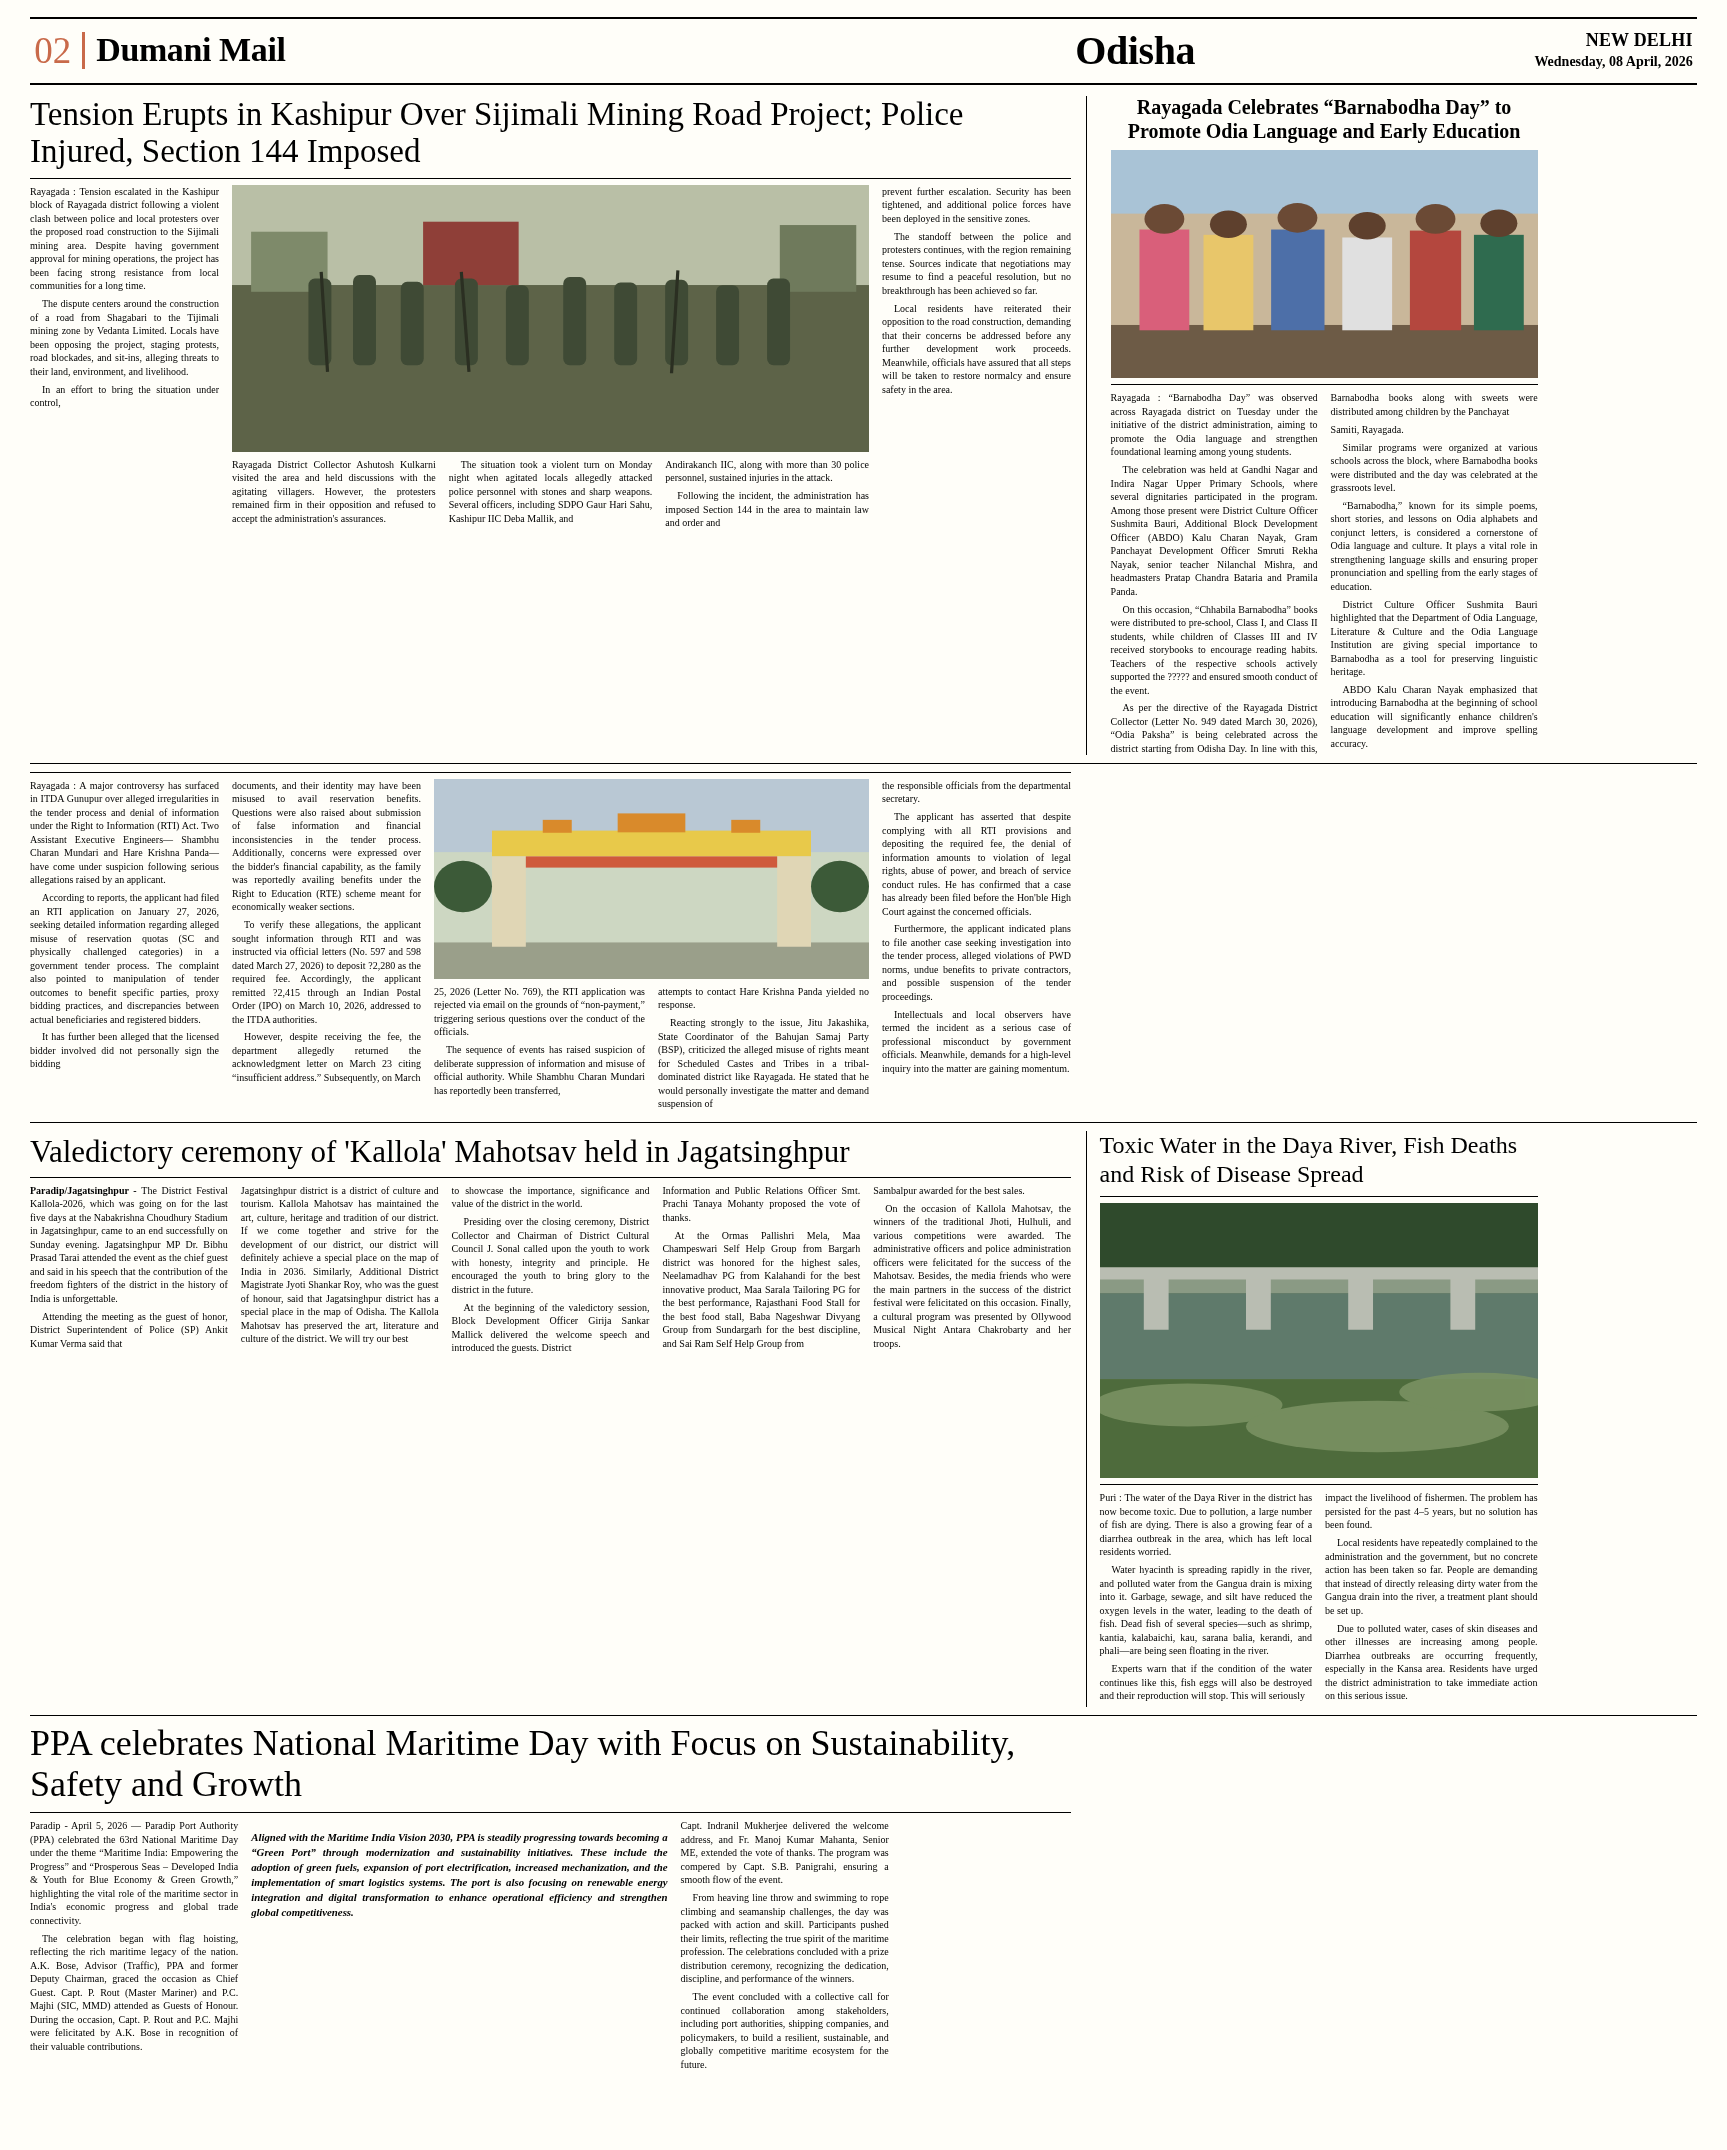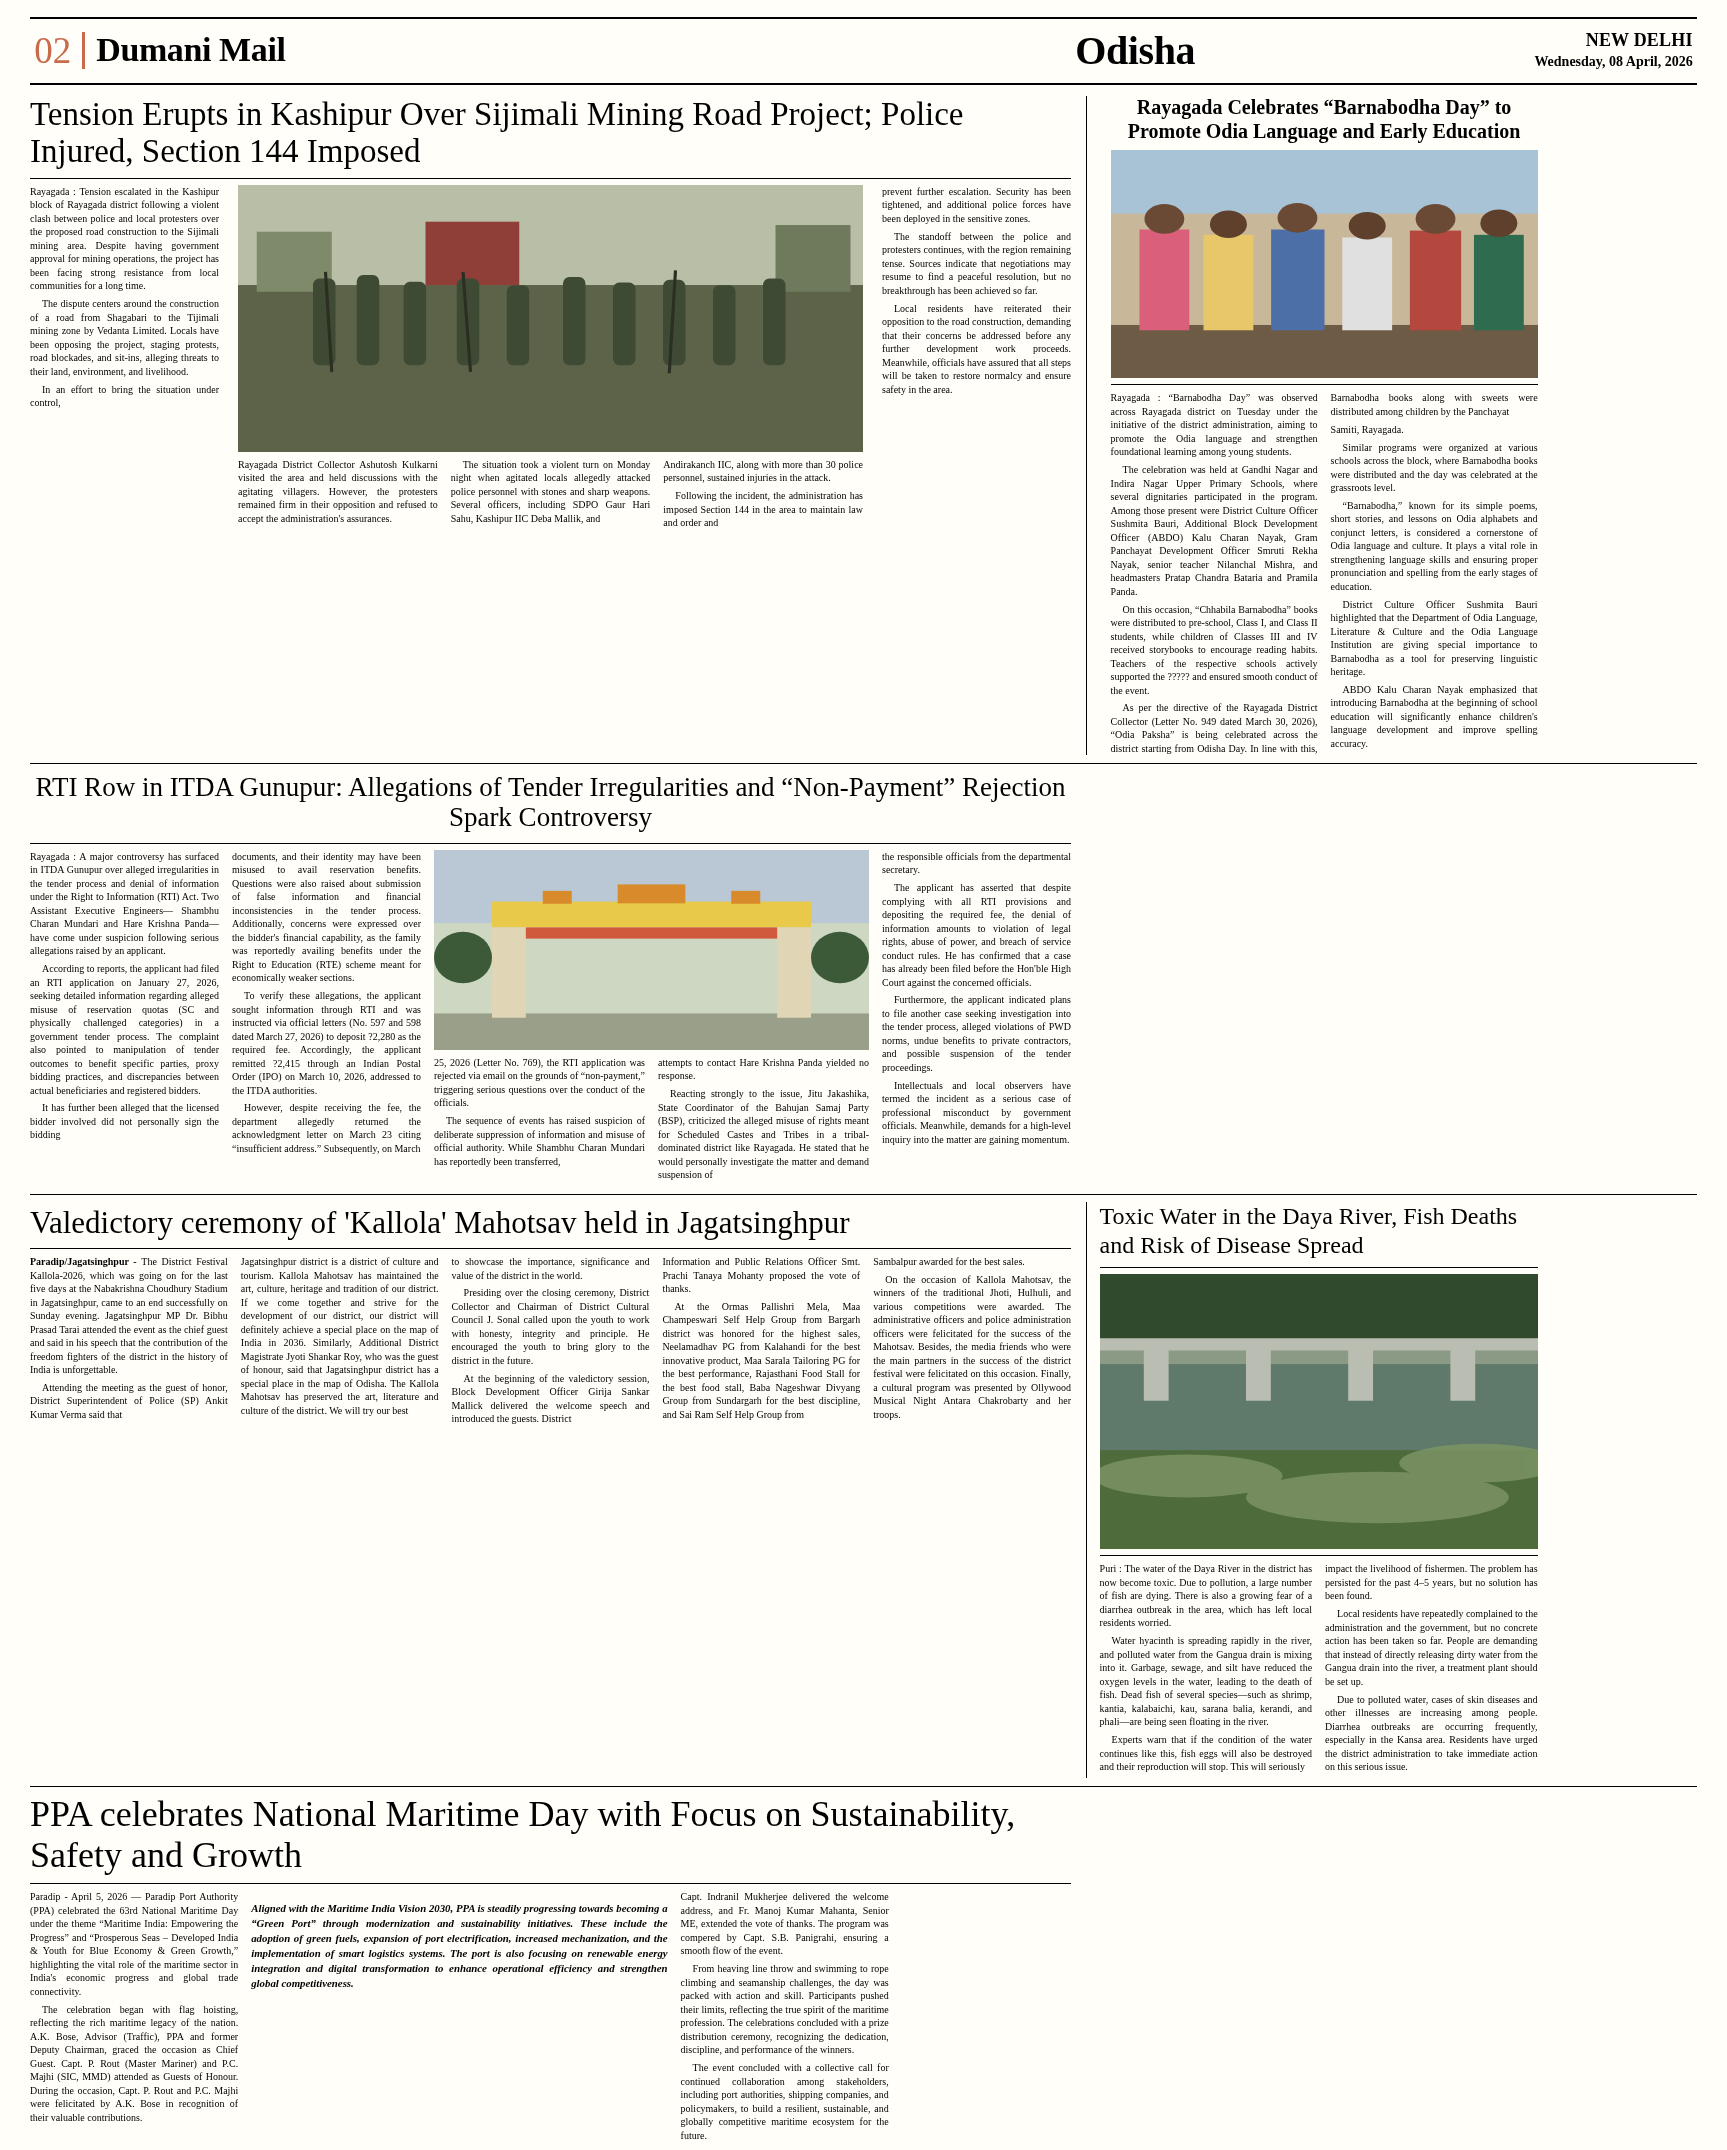--- a/index.html
+++ b/index.html
@@ -114,21 +114,21 @@
       <div class="date">Wednesday, 08 April, 2026</div>
     </div>
   </div>
 
   <div class="sec1">
 
     <div class="sec1-left">
       <h1 class="headline h1-main">Tension Erupts in Kashipur Over Sijimali Mining Road Project; Police Injured, Section 144 Imposed</h1>
       <hr class="hr-thin">
 
-      <div style="display:flex; gap:19px;">
+      <div style="display:flex; gap:13px;">
 
         <div style="width:189px; font-size:10px; line-height:1.35;">
           <p class="art">Rayagada : Tension escalated in the Kashipur block of Rayagada district following a violent clash between police and local protesters over the proposed road construction to the Sijimali mining area. Despite having government approval for mining operations, the project has been facing strong resistance from local communities for a long time.</p>
           <p class="art ind">The dispute centers around the construction of a road from Shagabari to the Tijimali mining zone by Vedanta Limited. Locals have been opposing the project, staging protests, road blockades, and sit-ins, alleging threats to their land, environment, and livelihood.</p>
           <p class="art ind">In an effort to bring the situation under control,</p>
         </div>
 
         <div style="flex:1;">
           <div class="photo" style="width:100%; height:267px;">
             <div class="sky"></div>
@@ -214,21 +214,20 @@
         <p class="art ind">“Barnabodha,” known for its simple poems, short stories, and lessons on Odia alphabets and conjunct letters, is considered a cornerstone of Odia language and culture. It plays a vital role in strengthening language skills and ensuring proper pronunciation and spelling from the early stages of education.</p>
         <p class="art ind">District Culture Officer Sushmita Bauri highlighted that the Department of Odia Language, Literature &amp; Culture and the Odia Language Institution are giving special importance to Barnabodha as a tool for preserving linguistic heritage.</p>
         <p class="art ind">ABDO Kalu Charan Nayak emphasized that introducing Barnabodha at the beginning of school education will significantly enhance children's language development and improve spelling accuracy.</p>
       </div>
     </div>
   </div>
 
   <hr class="hr-thick">
 
   <div style="width:1041px;">
-    <h2 class="headline h2-main">RTI Row in ITDA Gunupur: Allegations of Tender Irregularities and “Non-Payment” Rejection Spark Controversy</h2>
     <hr class="hr-thin">
     <div style="display:flex; gap:13px;">
       <div style="width:189px; font-size:10px; line-height:1.35;">
         <p class="art">Rayagada : A major controversy has surfaced in ITDA Gunupur over alleged irregularities in the tender process and denial of information under the Right to Information (RTI) Act. Two Assistant Executive Engineers— Shambhu Charan Mundari and Hare Krishna Panda—have come under suspicion following serious allegations raised by an applicant.</p>
         <p class="art ind">According to reports, the applicant had filed an RTI application on January 27, 2026, seeking detailed information regarding alleged misuse of reservation quotas (SC and physically challenged categories) in a government tender process. The complaint also pointed to manipulation of tender outcomes to benefit specific parties, proxy bidding practices, and discrepancies between actual beneficiaries and registered bidders.</p>
         <p class="art ind">It has further been alleged that the licensed bidder involved did not personally sign the bidding</p>
       </div>
       <div style="width:189px; font-size:10px; line-height:1.35;">
         <p class="art">documents, and their identity may have been misused to avail reservation benefits. Questions were also raised about submission of false information and financial inconsistencies in the tender process. Additionally, concerns were expressed over the bidder's financial capability, as the family was reportedly availing benefits under the Right to Education (RTE) scheme meant for economically weaker sections.</p>
         <p class="art ind">To verify these allegations, the applicant sought information through RTI and was instructed via official letters (No. 597 and 598 dated March 27, 2026) to deposit ?2,280 as the required fee. Accordingly, the applicant remitted ?2,415 through an Indian Postal Order (IPO) on March 10, 2026, addressed to the ITDA authorities.</p>

